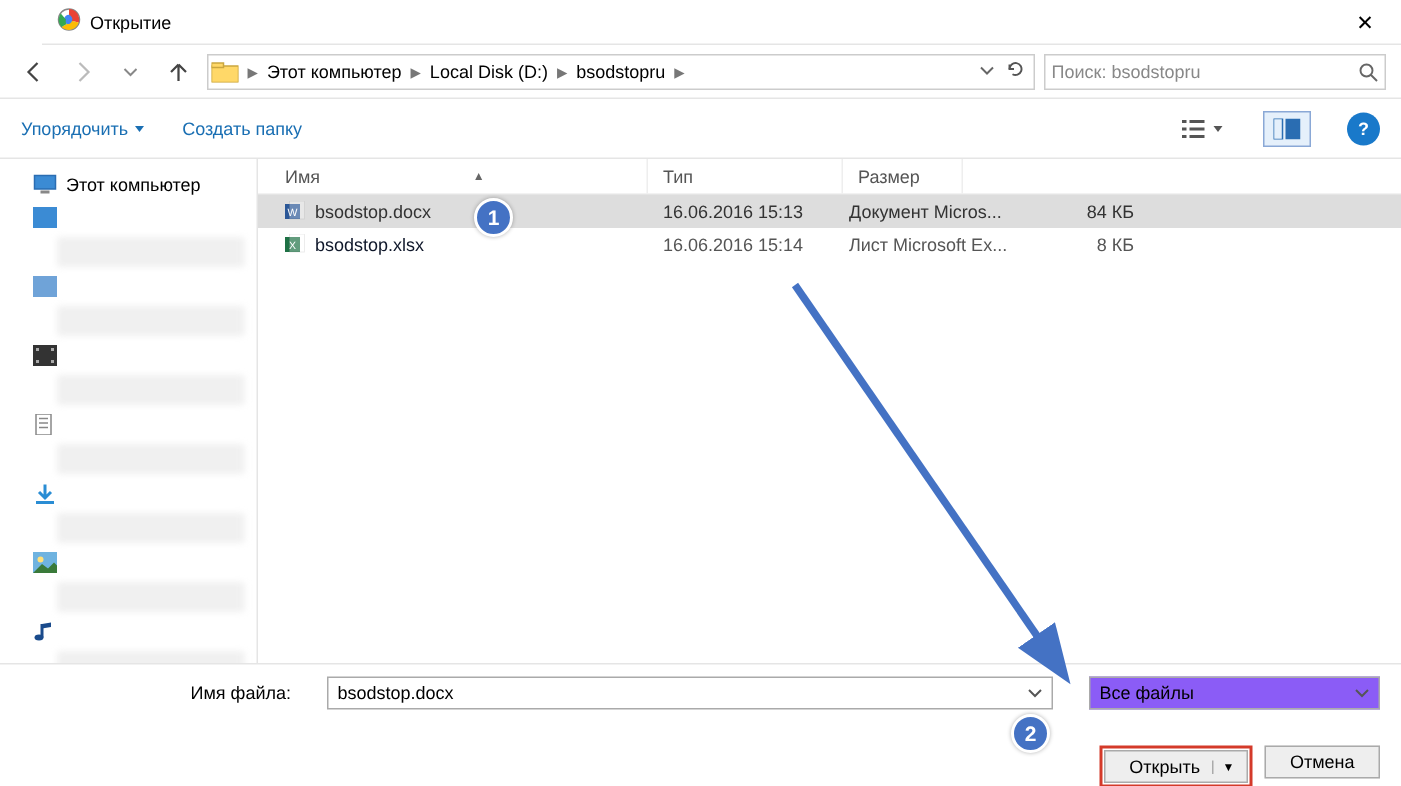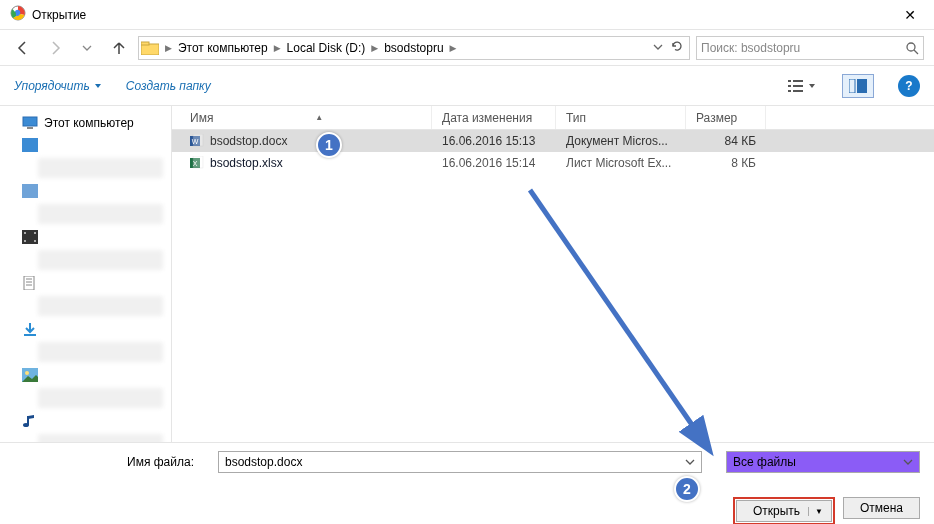--- a/index.html
+++ b/index.html
@@ -1,33 +1,33 @@
 <!DOCTYPE html>
 <html><head>
 <meta charset="utf-8">
 <style>
   * { box-sizing: border-box; font-family: "Segoe UI", Tahoma, sans-serif; }
   body { margin: 0; background: #fff; width: 934px; height: 524px; overflow: hidden; font-size: 12px; color: #000; }
-  .titlebar { height: 30px; display: flex; align-items: center; padding: 0 4px; border-bottom: 1px solid #e5e5e5; }
+  .titlebar { height: 30px; display: flex; align-items: center; padding: 0 4px; border-bottom: 1px solid #e5e5e5; margin-left: 28px; }
   .titlebar .chrome-icon { margin: 0 6px; }
   .titlebar .title { flex: 1; font-size: 12px; }
   .titlebar .close { width: 40px; height: 28px; display:flex; align-items:center; justify-content:center; font-size: 14px; }
   .nav { height: 36px; display: flex; align-items: center; padding: 0 10px; gap: 6px; border-bottom: 1px solid #e5e5e5; }
   .nav .arrow, .nav .up { width: 26px; height: 26px; display:flex; align-items:center; justify-content:center; }
   .nav svg { color:#666; }
   .breadcrumb { flex: 1; height: 24px; border: 1px solid #ccc; display: flex; align-items: center; padding: 0 2px; background:#fff; }
   .breadcrumb .folder-icon { margin-right: 4px; display:flex; align-items:center; }
   .breadcrumb span.sep { color:#777; margin: 0 2px; font-size: 9px; }
   .breadcrumb .item { padding: 0 4px; }
   .breadcrumb .spacer { flex:1; }
   .breadcrumb .drop { color:#666; margin:0 4px; }
   .search { width: 228px; height: 24px; border: 1px solid #ccc; display:flex; align-items:center; padding:0 4px; color:#888; }
   .search svg { margin-left:auto; color:#666; }
   .toolbar { height: 40px; display:flex; align-items:center; padding: 0 14px; gap: 24px; border-bottom:1px solid #e5e5e5; }
-  .toolbar .cmd { color:#1a6fb3; font-size:12px; display:flex; align-items:center; gap:4px;font-style:italic; }
+  .toolbar .cmd { color:#1a6fb3; font-size:12px; display:flex; align-items:center; gap:4px; }
   .toolbar .flex { flex:1; }
   .toolbar .viewbtn { width:32px; height:24px; border:1px solid transparent; display:flex; align-items:center; justify-content:center; }
   .toolbar .viewbtn.active { border-color:#8aa8d6; background:#e5f0fb; }
   .toolbar .help { width:22px; height:22px; border-radius:50%; background:#1979ca; color:#fff; display:flex; align-items:center; justify-content:center; font-weight:bold; }
   .body { display:flex; height: 336px; }
   .sidebar { width: 172px; border-right:1px solid #e5e5e5; padding-top:6px; overflow:hidden; }
   .side-item { height:22px; display:flex; align-items:center; padding-left:22px; gap:6px; font-size:12px; }
   .side-item.root { font-weight: normal; }
   .side-item .sq { width:16px; height:14px; }
   .side-blur { height:20px; margin:2px 8px 2px 38px; background:#f0f0f0; border-radius:2px; filter:blur(2px);}
@@ -219,21 +219,20 @@
       <div class="side-blur"></div>
 
   </div>
 
   <div class="files">
     <div class="filehdr">
       <div class="col" style="width:252px">
           <span>Имя</span>
           <span class="sort" style="margin:0 auto">▲</span>
         </div>
-      <div class="col" style="width:124px">Дата изменения</div>
       <div class="col" style="width:130px">Тип</div>
       <div class="col" style="width:80px">Размер</div>
     </div>
     <div id="file-list">
         <div class="filerow sel">
           <div class="fcol name" style="width:252px">
             <svg class="file-ico" viewBox="0 0 14 14">
               <rect x="0" y="2" width="10" height="10" fill="#2b5797"></rect>
               <text x="5" y="10" font-size="7" fill="#fff" text-anchor="middle" font-family="Arial">W</text>
               <rect x="3" y="0" width="10" height="12" fill="#fff" stroke="#aaa" stroke-width="0.5" opacity="0.3"></rect>

